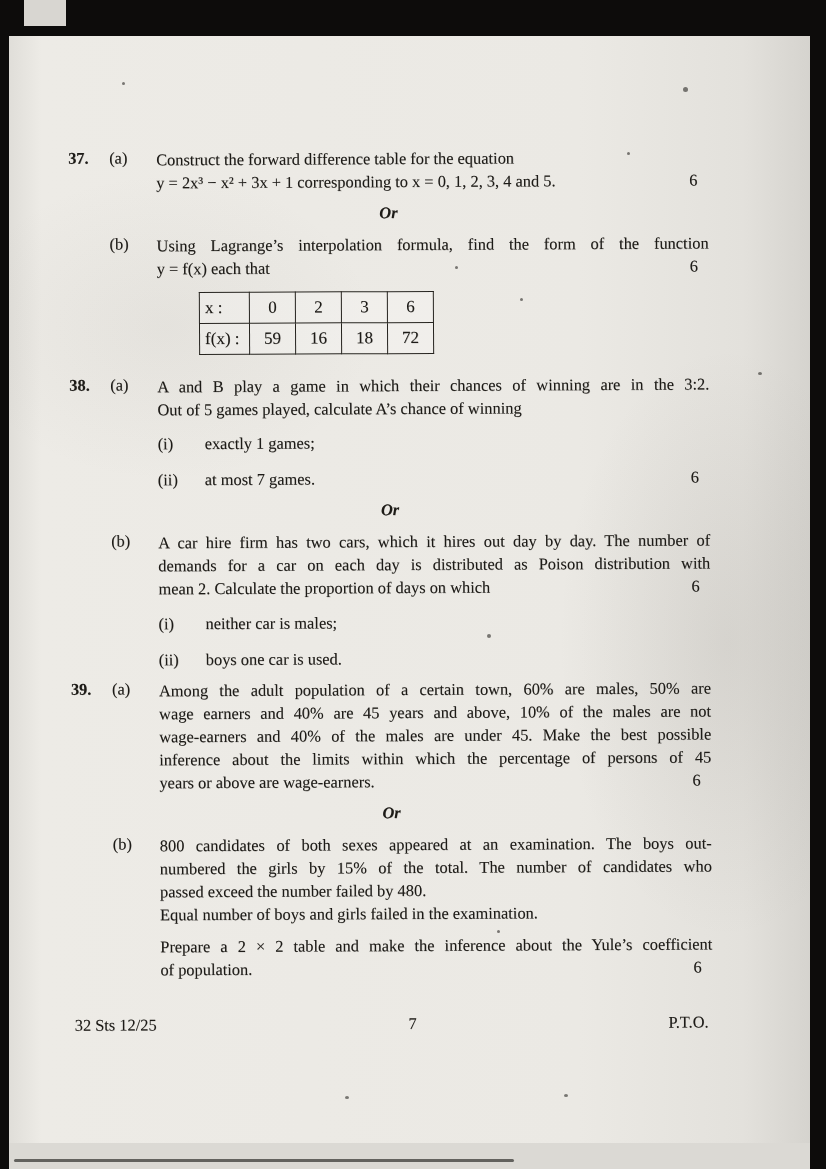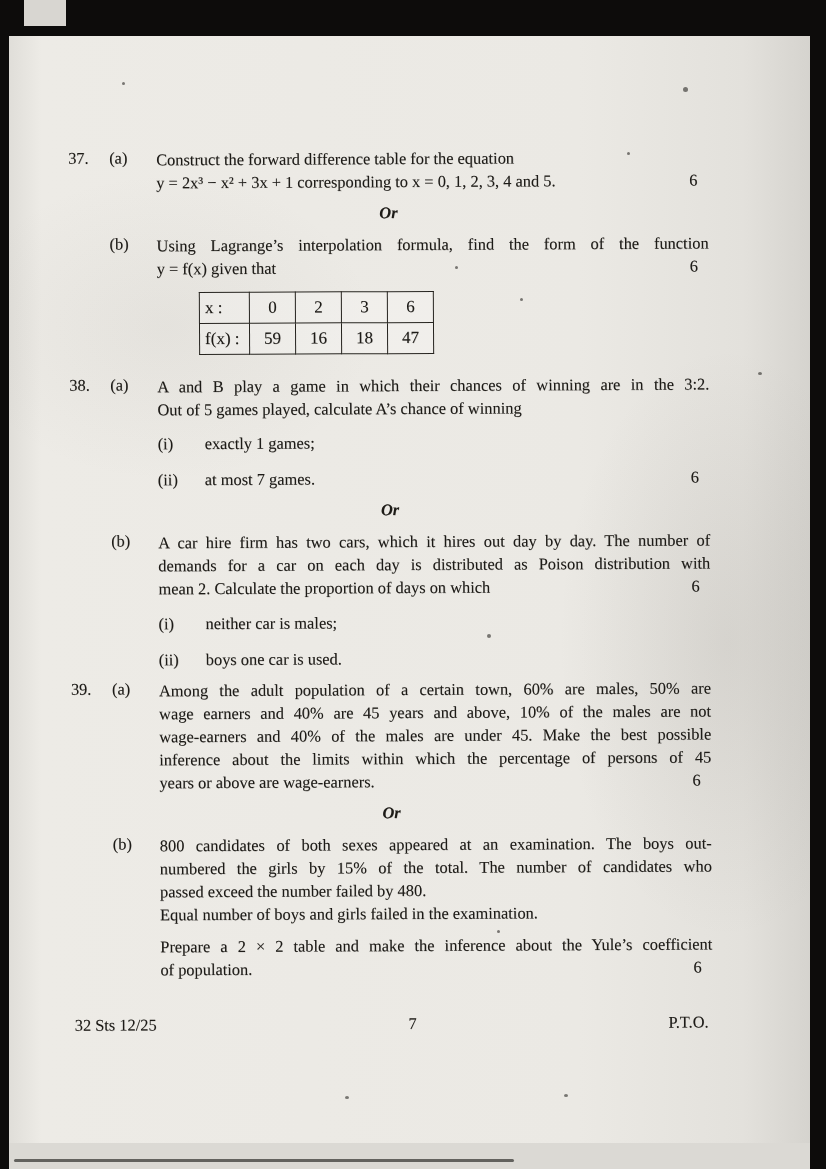--- a/index.html
+++ b/index.html
@@ -22,21 +22,21 @@
   .edge-right { position:absolute; right:0; top:0; width:16px; height:1169px; background:#0d0c0b; }
   .edge-bottom-band { position:absolute; left:9px; right:16px; bottom:0; height:26px; background:#dbd9d4; }
   .edge-bottom-line { position:absolute; left:14px; bottom:7px; width:500px; height:3px; background:#24221f; opacity:.65; border-radius:2px; }
 
   .content {
     position:absolute; left:0; top:0; width:826px; padding-top:147px;
     transform:rotate(-0.3deg);
     text-shadow:0.3px 0.3px 0 rgba(28,26,23,0.35);
   }
   .part { position:relative; margin-left:158px; margin-right:116px; }
-  .qnum  { position:absolute; left:-88px; top:0; font-weight:400; }
+  .qnum  { position:absolute; left:-88px; top:0; font-weight:700; }
   .plabel{ position:absolute; left:-47px; top:0; }
   .line { position:relative; line-height:23px; min-height:23px; }
   .jl { text-align:justify; text-align-last:justify; }
   .marks { position:absolute; left:533px; top:0; white-space:nowrap; }
   .subitem { position:relative; padding-left:47px; line-height:23px; }
   .silabel { position:absolute; left:0; top:0; }
   .or-line { margin:8px 116px 9px 70px; text-align:center; font-weight:700; font-style:italic; line-height:23px; }
   .itable { border-collapse:collapse; margin:12px 0 0 42px; background:rgba(255,255,255,0.25); }
   .itable td { border:1.7px solid #26241f; height:31px; text-align:center; padding:0 6px; min-width:46px; font-size:17px; }
   .itable td.lbl { text-align:left; min-width:50px; padding-left:5px; }
@@ -77,38 +77,38 @@
       <div class="line">
         <span>y = 2x³ − x² + 3x + 1 corresponding to x = 0, 1, 2, 3, 4 and 5.</span>
         <span class="marks">6</span>
       </div>
     </div>
     <div class="or-line">Or</div>
     <div class="part">
       <span class="plabel">(b)</span>
       <div class="line jl">Using Lagrange’s interpolation formula, find the form of the function</div>
       <div class="line">
-        <span>y = f(x) given that</span>
+        <span>y = f(x) each that</span>
         <span class="marks">6</span>
       </div>
       <table class="itable">
         <tbody>
             <tr>
           <td class="lbl">x :</td>
           <td>0</td>
           <td>2</td>
           <td>3</td>
           <td>6</td>
         </tr>
         <tr>
           <td class="lbl">f(x) :</td>
           <td>59</td>
           <td>16</td>
           <td>18</td>
-          <td>47</td>
+          <td>72</td>
         </tr>
       </tbody>
         </table>
     </div>
   </section>
 
   <section>
     <div class="part mt20">
       <span class="qnum">38.</span>
       <span class="plabel">(a)</span>

